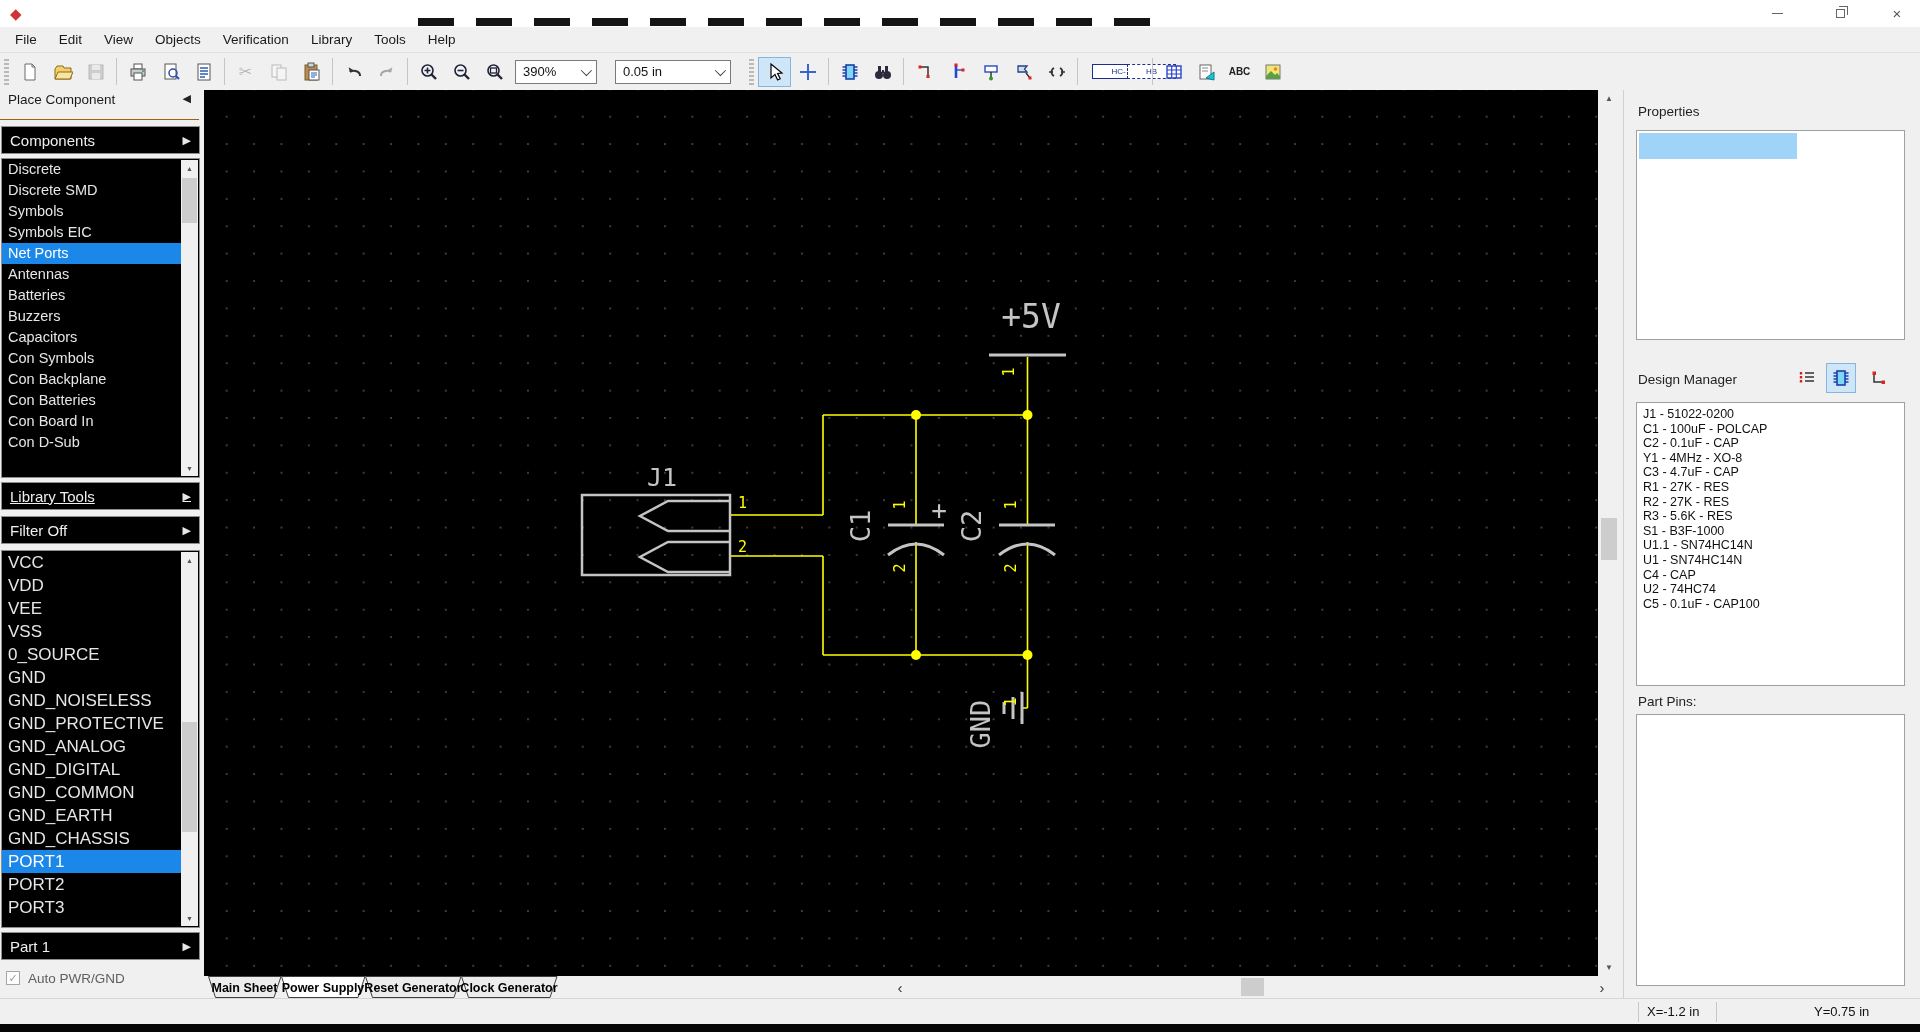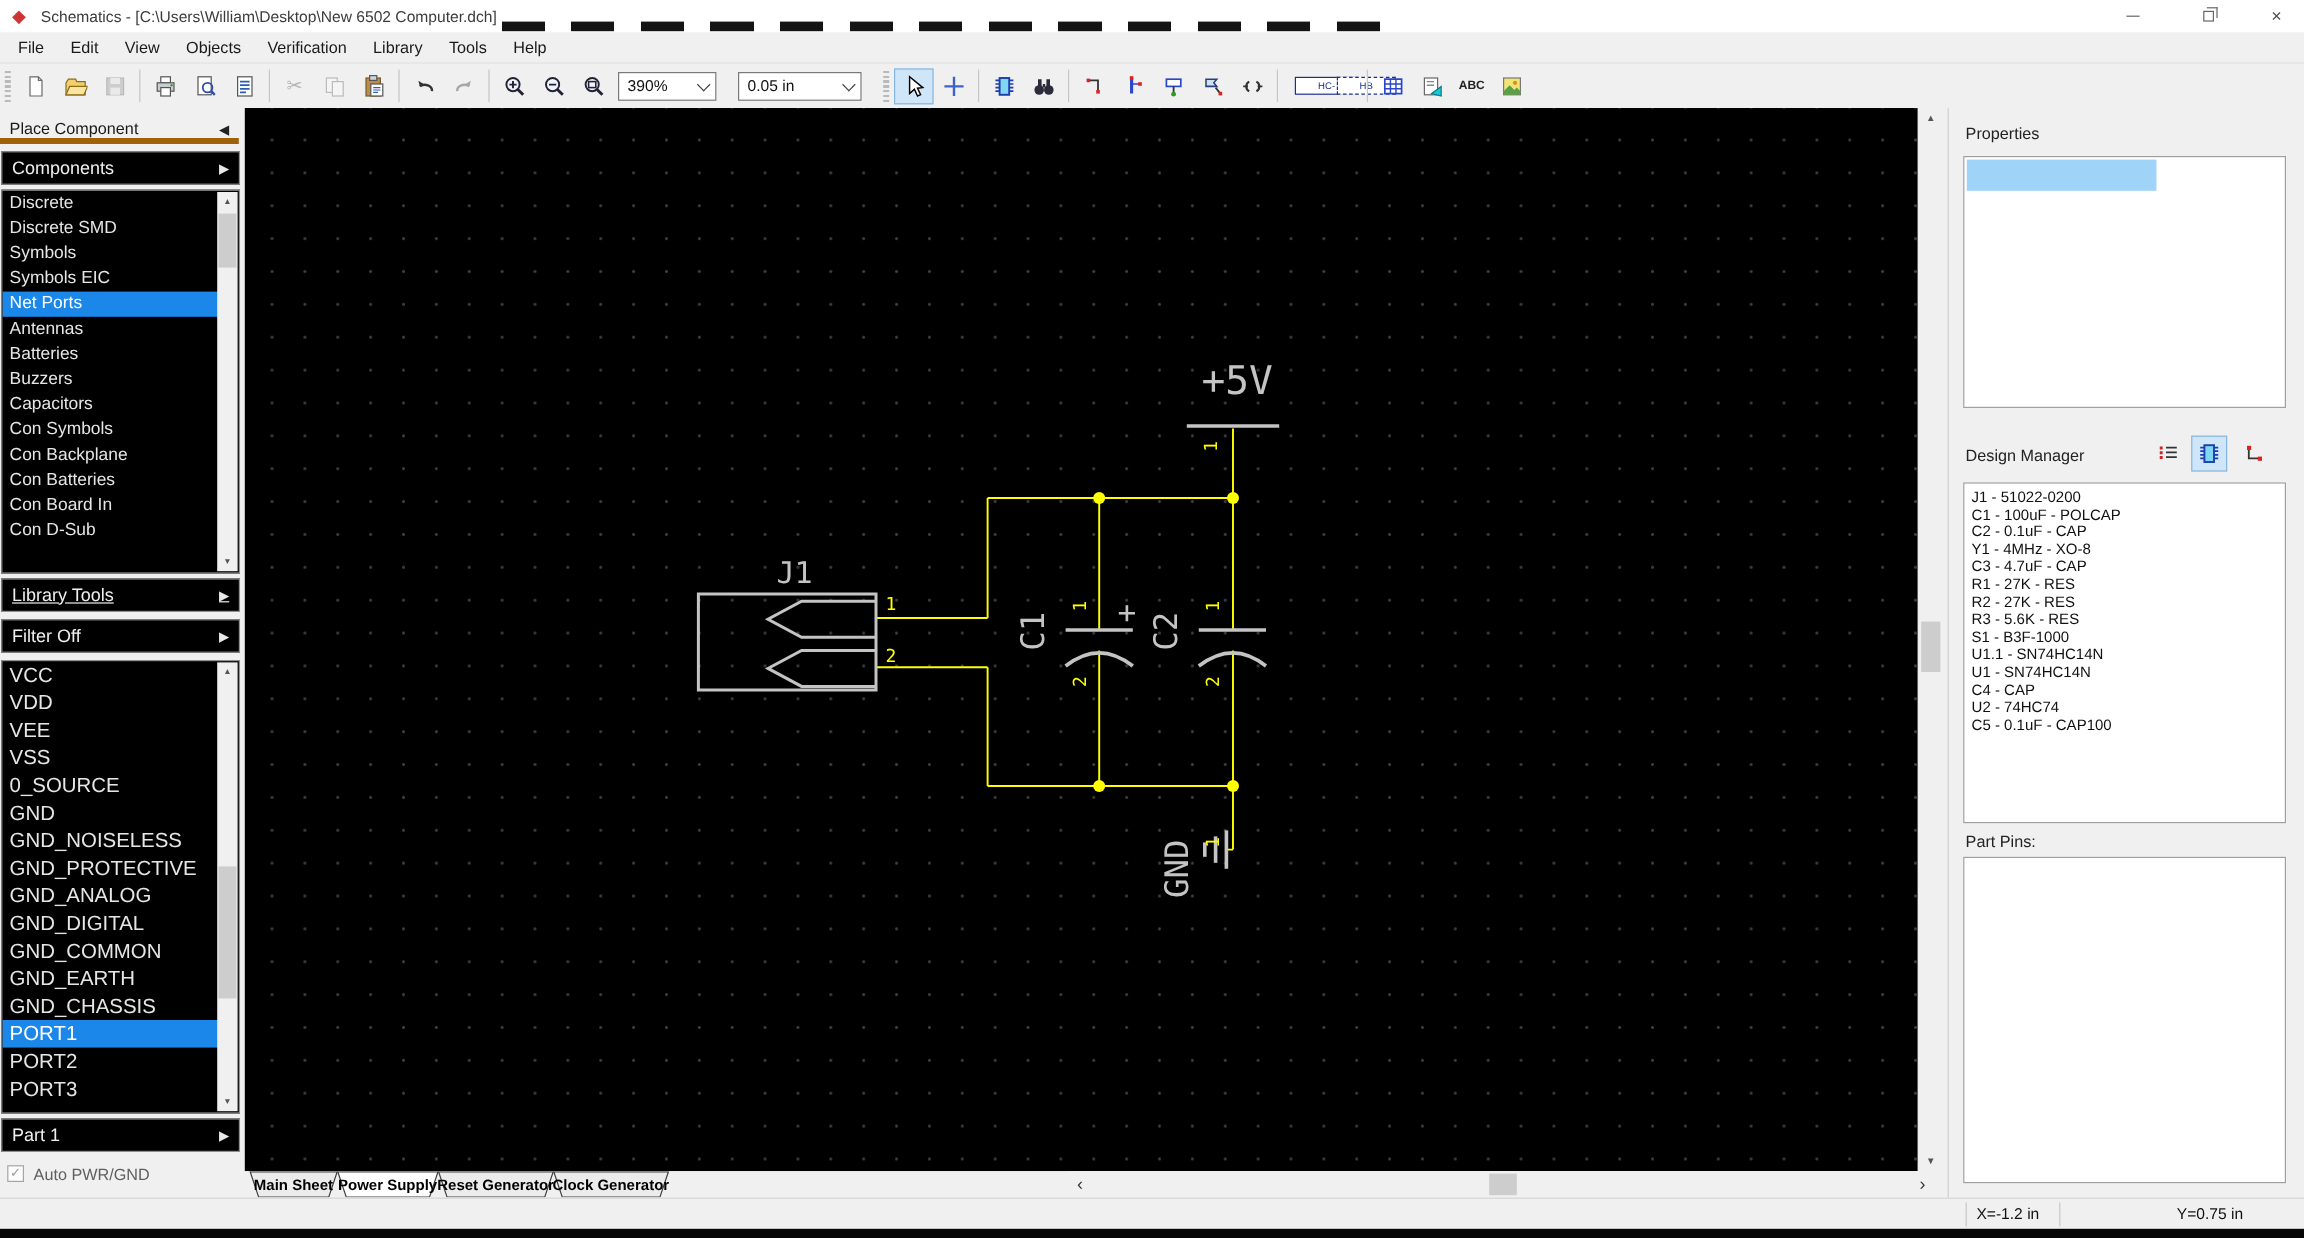--- a/index.html
+++ b/index.html
@@ -31,21 +31,21 @@
   .tbtn.disabled { opacity:.38; filter:grayscale(1); }
   .tsep { width:1px; height:27px; background:#c6c6c6; margin:0 4px; }
   .combo { height:24px; background:#fff; border:1px solid #7a7a7a; display:flex; align-items:center; font-size:13px; color:#111; padding-left:7px; position:relative; margin:0 4px; }
   .combo .chev { margin-left:auto; margin-right:7px; width:8px; height:8px; border-right:1.6px solid #444; border-bottom:1.6px solid #444; transform:rotate(45deg) translateY(-2px); }
   .mini-box { font-size:8px; font-weight:normal; color:#1c2f8f; border:1.5px solid #1c2f8f; padding:2px 18px; background:#fff; letter-spacing:0;margin-left:40px; }
   .abc-glyph { font-size:10px; font-weight:bold; color:#222; letter-spacing:0; }
   .scissors { font-size:16px; color:#555; }
 
   
   .left-panel { position:absolute; left:0; top:90px; width:203px; height:910px; background:#f0f0f0; }
-  .place-header { position:absolute; left:0; top:2px; width:199px; height:28px; background:#f0f0f0; border-bottom:5px solid #a16207; font-size:13.5px; color:#1a1a1a; display:flex; align-items:flex-end; padding:0 8px; }
+  .place-header { position:absolute; left:0; top:2px; width:199px; height:28px; background:#f0f0f0; border-bottom:1px solid #a16207; font-size:13.5px; color:#1a1a1a; display:flex; align-items:flex-start; padding:0 8px; }
   .place-header .arrow { margin-left:auto; color:#222; font-size:11px; }
   .black-bar { position:absolute; left:1px; width:199px; height:28px; background:#000; border:1px solid #8f8f8f; color:#efefef; font-size:15px; display:flex; align-items:center; padding:0 8px; }
   .black-bar .arrow { margin-left:auto; color:#e8e8e8; font-size:11px; }
   .black-list { position:absolute; left:1px; width:199px; background:#000; border:1px solid #8f8f8f; overflow:hidden; }
   .black-list .row { color:#e6e6e6; padding-left:6px; white-space:nowrap; }
   .comp-row { height:21px; line-height:21px; font-size:14.5px; }
   .net-row  { height:23px; line-height:23px; font-size:17px; }
   .row.selected { background:#1b87e8; color:#fff; }
   .vscroll { position:absolute; right:1px; top:1px; bottom:1px; width:17px; background:#f0f0f0; }
   .vscroll .sarrow { position:absolute; left:0; width:17px; height:16px; color:#555; font-size:7px; display:flex; align-items:center; justify-content:center; }
@@ -87,21 +87,20 @@
   
   .tab-text { font-family:"Liberation Sans",sans-serif; font-size:12.5px; font-weight:bold; fill:#000; }
   .sch-text { font-family:"DejaVu Sans Mono", monospace; fill:#c4c4c4; }
   .pin-text { font-family:"DejaVu Sans Mono", monospace; fill:#ffff00; }
 </style>
 </head>
 <body>
 
 <div class="titlebar">
   <span class="app-logo">◆</span>
-  <span class="title-text">Schematics - [C:\Users\William\Desktop\New 6502 Computer.dch]</span>
   <div class="win-btn" style="left:1754px;">
       <span class="min-glyph"></span>
     </div>
   <div class="win-btn" style="left:1817px;">
       <span class="restore-glyph">
         <i></i>
       </span>
     </div>
   <div class="win-btn" style="left:1874px;">
       <span class="close-glyph">×</span>
@@ -214,21 +213,21 @@
     <svg width="20" height="20">
         <circle cx="8.5" cy="8.5" r="5.5" fill="#eef4fb" stroke="#223" stroke-width="1.6"></circle>
         <path d="M12.5 12.5l4.5 4.5" stroke="#223" stroke-width="2.4"></path>
         <rect x="5.5" y="6" width="6" height="5" fill="none" stroke="#223" stroke-width="1.3"></rect>
       </svg>
   </div>
   <div class="combo" style="width:82px;">
     <span>390%</span>
     <span class="chev"></span>
   </div>
-  <div class="combo" style="width:103px; margin-left:14px;">
+  <div class="combo" style="width:116px; margin-left:14px;">
     <span>0.05 in</span>
     <span class="chev"></span>
   </div>
   <div class="grip" style="margin-left:14px;"></div>
 
   <div class="tbtn active">
     <svg width="20" height="20">
         <path d="M6 2l0 14 4-3.6 2.6 5.6 2.6-1.2-2.6-5.3 4.4-.5z" fill="#fff" stroke="#000" stroke-width="1.2"></path>
       </svg>
   </div>

